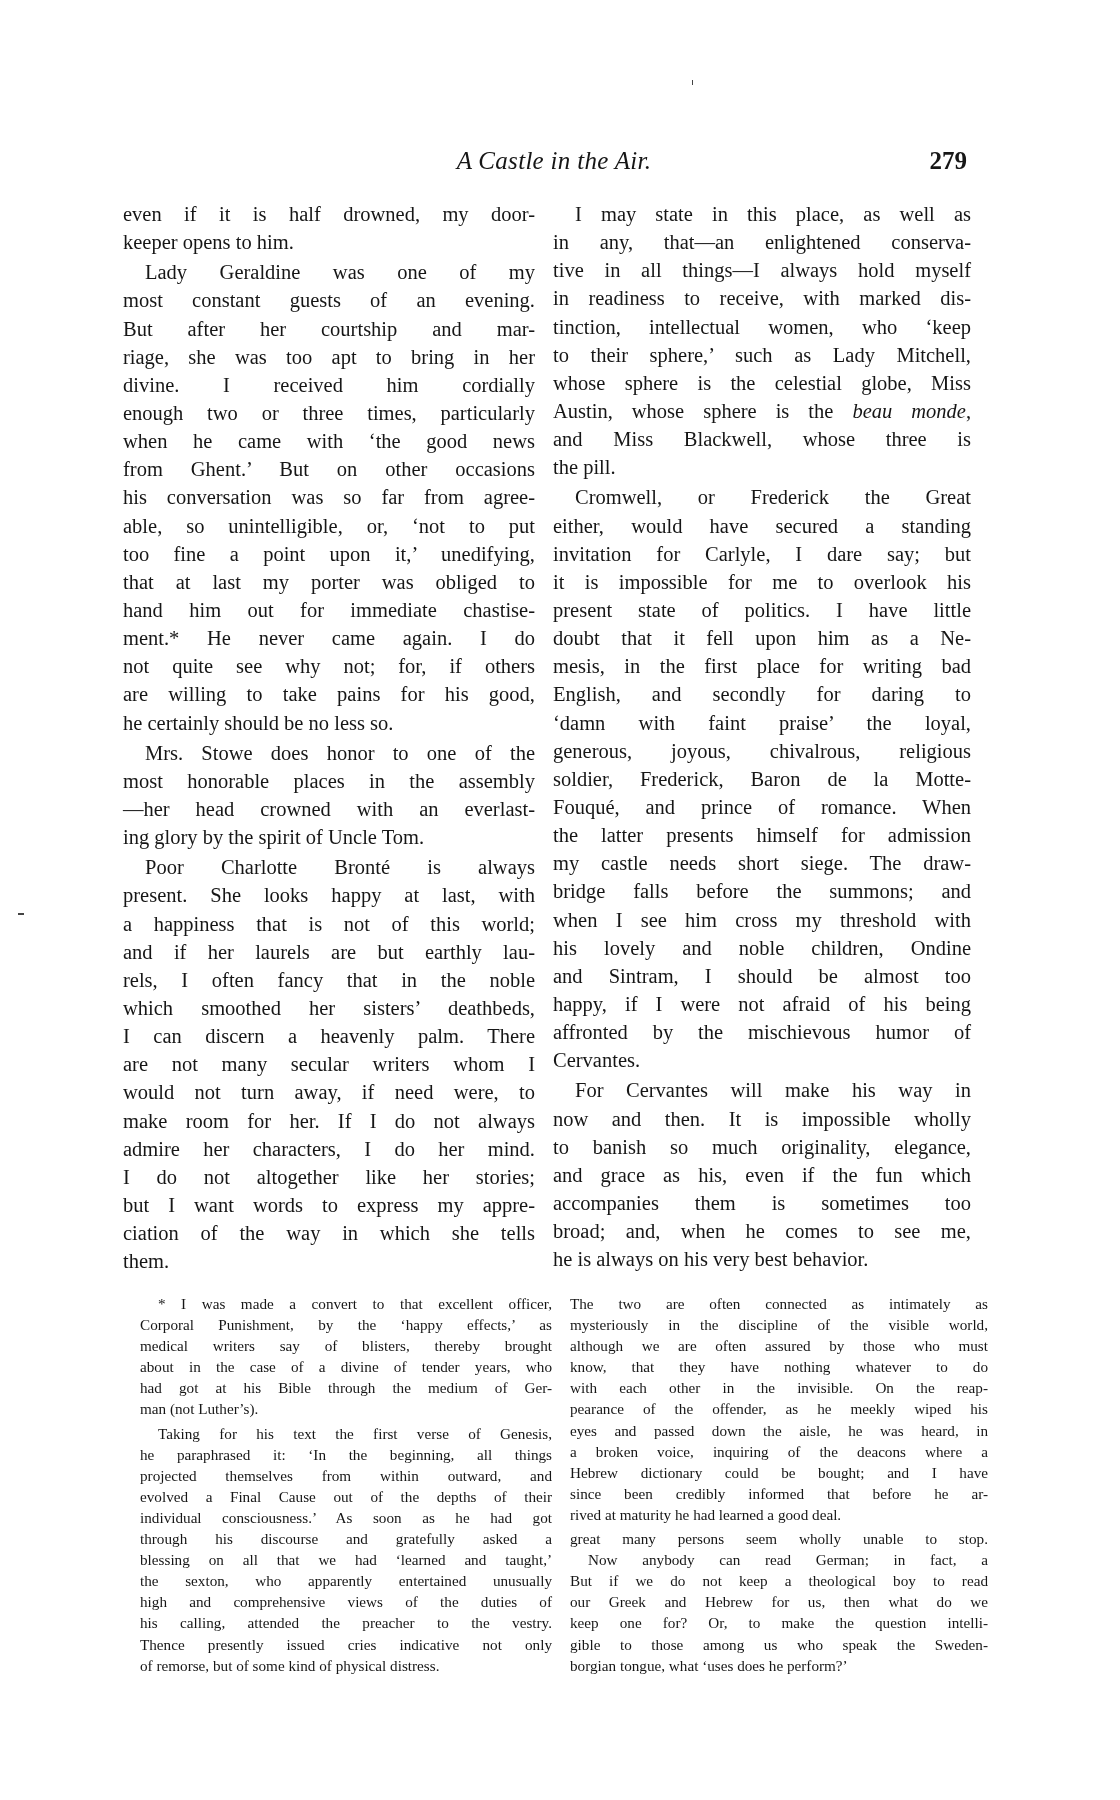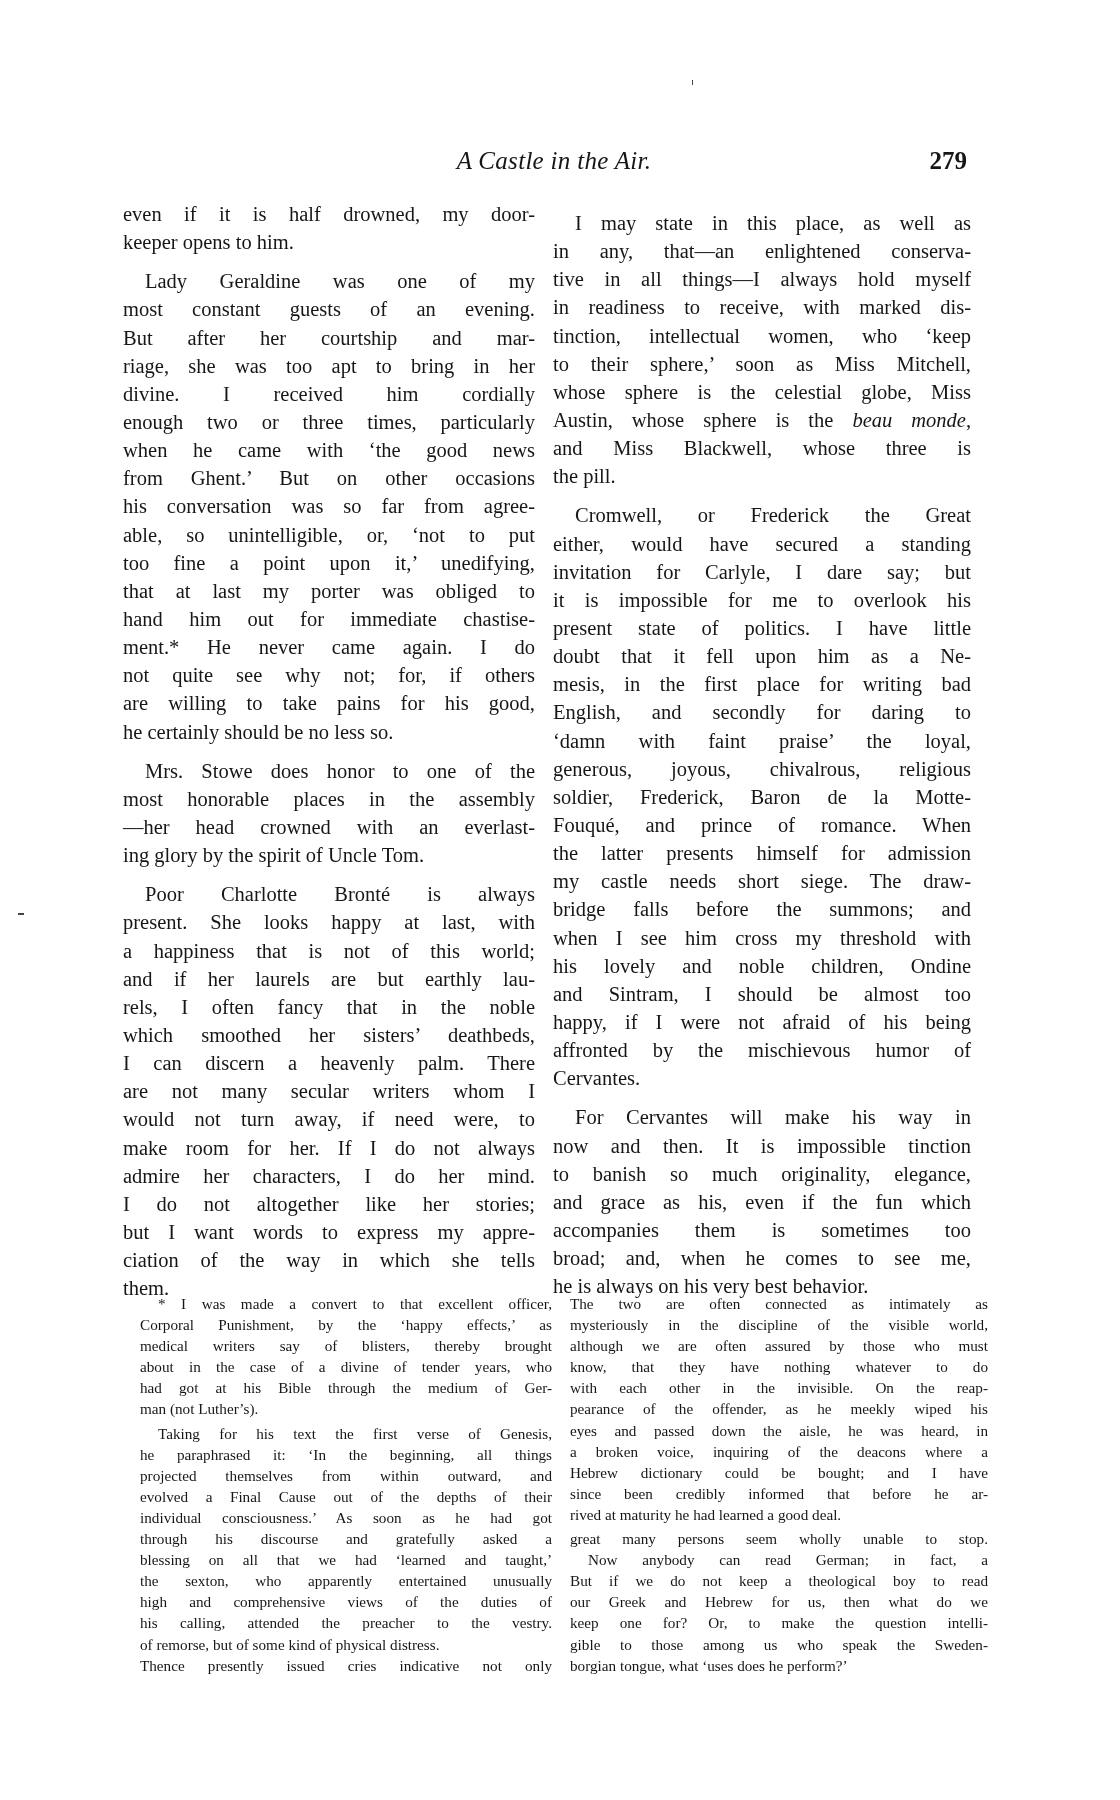--- a/index.html
+++ b/index.html
@@ -10,21 +10,21 @@
   .running-title { position: absolute; left: 0; right: 0; top: 0; text-align: center;
                    font-style: italic; font-size: 25px; letter-spacing: 0.3px; padding-left: 10px; }
   .page-number { position: absolute; right: 8px; top: 0; font-size: 25px; font-weight: bold; }
   .col { position: absolute; }
   .col-left { left: 123px; width: 412px; }
   .col-right { left: 553px; width: 418px; }
   .body-col { top: 200px; }
   .line { display: block; height: 28.15px; line-height: 28.15px; font-size: 20.5px;
           text-align: justify; text-align-last: justify; white-space: nowrap; overflow: visible; }
   .line.last { text-align-last: left; }
-  .line.indent { text-indent: 22px; margin-top: 9px; }
+  .line.indent { text-indent: 22px; }
   .para-gap { height: 2px; }
   .foot-col { top: 1293px; margin-left: 17px; }
   .fline { display: block; height: 21.1px; line-height: 21.1px; font-size: 15.2px;
            text-align: justify; text-align-last: justify; white-space: nowrap; }
   .fline.last { text-align-last: left; }
   .fline.indent { text-indent: 18px; }
   .fpara-gap { height: 3px; }
   em, .it { font-style: italic; }
   .artifact { position: absolute; background: #444; }
 </style>
@@ -88,21 +88,21 @@
         <span class="line last">them.</span>
       </div>
     </div>
   <div class="col col-right body-col" id="body-right">
       <div>
         <span class="line indent">I may state in this place, as well as</span>
         <span class="line">in any, that—an enlightened conserva-</span>
         <span class="line">tive in all things—I always hold myself</span>
         <span class="line">in readiness to receive, with marked dis-</span>
         <span class="line">tinction, intellectual women, who ‘keep</span>
-        <span class="line">to their sphere,’ soon as Miss Mitchell,</span>
+        <span class="line">to their sphere,’ such as Lady Mitchell,</span>
         <span class="line">whose sphere is the celestial globe, Miss</span>
         <span class="line">Austin, whose sphere is the <em>beau monde</em>,</span>
         <span class="line">and Miss Blackwell, whose three is</span>
         <span class="line last">the pill.</span>
       </div>
       <div class="para-gap"></div>
       <div>
         <span class="line indent">Cromwell, or Frederick the Great</span>
         <span class="line">either, would have secured a standing</span>
         <span class="line">invitation for Carlyle, I dare say; but</span>
@@ -121,21 +121,21 @@
         <span class="line">when I see him cross my threshold with</span>
         <span class="line">his lovely and noble children, Ondine</span>
         <span class="line">and Sintram, I should be almost too</span>
         <span class="line">happy, if I were not afraid of his being</span>
         <span class="line">affronted by the mischievous humor of</span>
         <span class="line last">Cervantes.</span>
       </div>
       <div class="para-gap"></div>
       <div>
         <span class="line indent">For Cervantes will make his way in</span>
-        <span class="line">now and then. It is impossible tinction</span>
+        <span class="line">now and then. It is impossible wholly</span>
         <span class="line">to banish so much originality, elegance,</span>
         <span class="line">and grace as his, even if the fun which</span>
         <span class="line">accompanies them is sometimes too</span>
         <span class="line">broad; and, when he comes to see me,</span>
         <span class="line last">he is always on his very best behavior.</span>
       </div>
     </div>
 
   <div class="col col-left foot-col" id="foot-left">
       <div>
@@ -151,22 +151,22 @@
         <span class="fline indent">Taking for his text the first verse of Genesis,</span>
         <span class="fline">he paraphrased it: ‘In the beginning, all things</span>
         <span class="fline">projected themselves from within outward, and</span>
         <span class="fline">evolved a Final Cause out of the depths of their</span>
         <span class="fline">individual consciousness.’ As soon as he had got</span>
         <span class="fline">through his discourse and gratefully asked a</span>
         <span class="fline">blessing on all that we had ‘learned and taught,’</span>
         <span class="fline">the sexton, who apparently entertained unusually</span>
         <span class="fline">high and comprehensive views of the duties of</span>
         <span class="fline">his calling, attended the preacher to the vestry.</span>
+        <span class="fline">Thence presently issued cries indicative not only</span>
         <span class="fline last">of remorse, but of some kind of physical distress.</span>
-        <span class="fline">Thence presently issued cries indicative not only</span>
       </div>
     </div>
   <div class="col col-right foot-col" id="foot-right">
       <div>
         <span class="fline">The two are often connected as intimately as</span>
         <span class="fline">mysteriously in the discipline of the visible world,</span>
         <span class="fline">although we are often assured by those who must</span>
         <span class="fline">know, that they have nothing whatever to do</span>
         <span class="fline">with each other in the invisible. On the reap-</span>
         <span class="fline">pearance of the offender, as he meekly wiped his</span>

